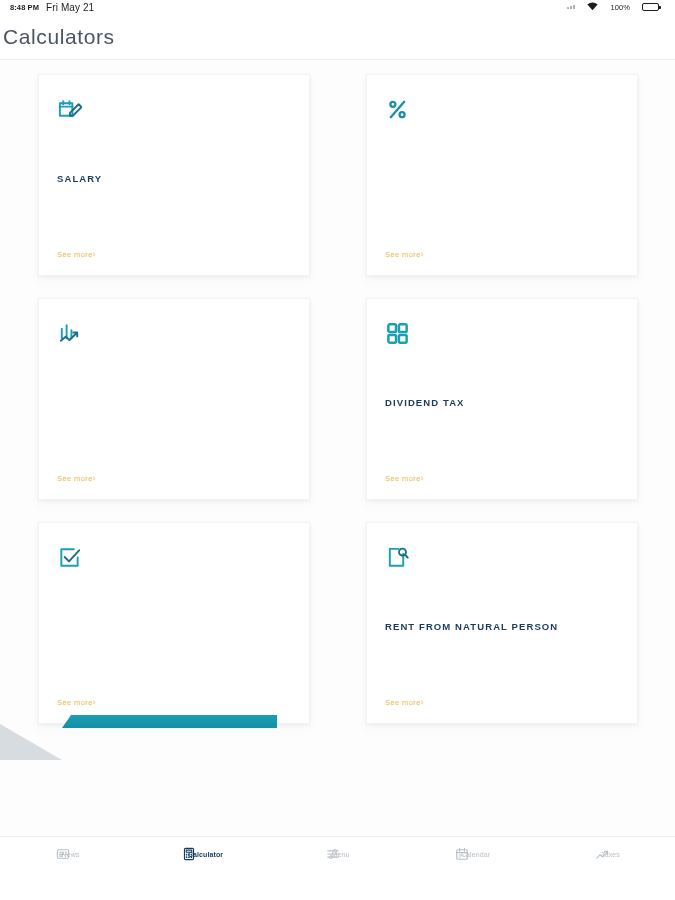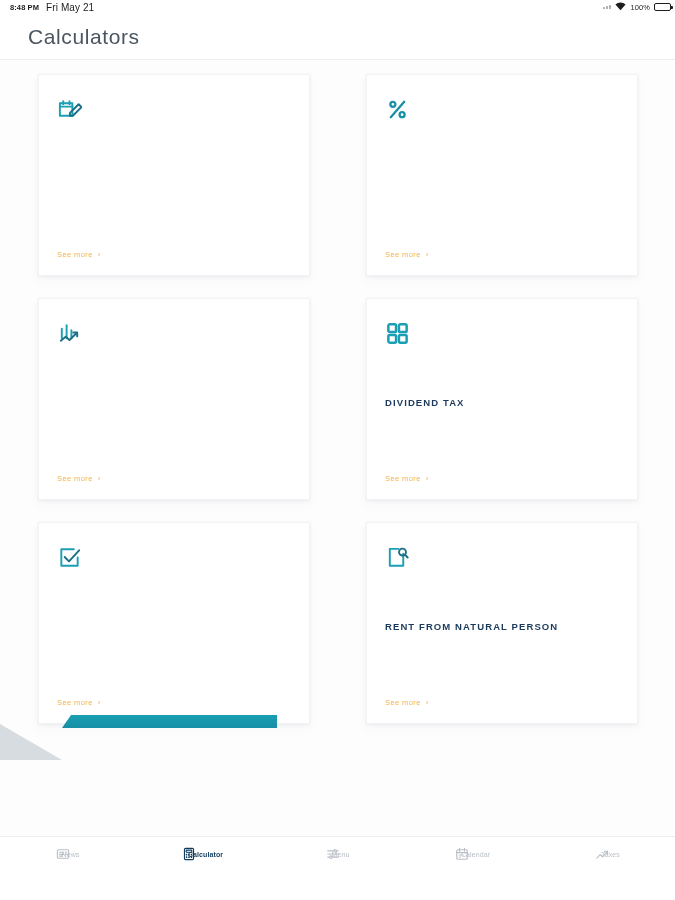--- a/index.html
+++ b/index.html
@@ -21,27 +21,27 @@
     flex-direction: column;
   }
 
   
   .status-bar {
     height: 14px;
     flex: 0 0 14px;
     display: flex;
     align-items: center;
     justify-content: space-between;
-    padding: 0 4px 0 10px;
+    padding: 0 16px 0 10px;
     font-size: 7.5px;
     color: #1d1d1f;
     letter-spacing: 0.1px;
   }
   .status-left { display: flex; align-items: center; gap: 7px; }
-  .status-right { display: flex; align-items: center; gap: 4px; }
+  .status-right { display: flex; align-items: center; gap: 12px; }
   .status-time { font-weight: 600; font-size: 7.5px; }
   .status-date { font-weight: 400; font-size: 10px; }
 
   .signal-dots { display: flex; align-items: flex-end; gap: 1px; opacity: .35; }
   .signal-dots i { display: block; width: 2px; background: #1d1d1f; border-radius: .5px; }
   .signal-dots i:nth-child(1) { height: 2px; }
   .signal-dots i:nth-child(2) { height: 3px; }
   .signal-dots i:nth-child(3) { height: 4px; }
 
   .wifi-icon { display: block; }
@@ -57,21 +57,21 @@
     content: ""; position: absolute; right: -3px; top: 2.2px;
     width: 1.6px; height: 3px; background: #1d1d1f; border-radius: 0 1px 1px 0;
   }
   .battery-fill { height: 100%; width: 100%; background: #1d1d1f; border-radius: 1px; }
 
   
   .header {
     flex: 0 0 46px;
     display: flex;
     align-items: center;
-    padding-left: 28px;
+    padding-left: 3px;
     border-bottom: 1px solid #eceef0;
     background: #fff;
   }
   .header-title {
     font-size: 21px;
     font-weight: 300;
     color: #4a5560;
     letter-spacing: 0.6px;
   }
 
@@ -119,21 +119,20 @@
     font-weight: 700;
     letter-spacing: 1.1px;
     color: #1b3a5c;
     text-transform: uppercase;
   }
 
   .card-more {
     margin-top: auto;
     display: flex;
     align-items: center;
-    gap: 5px;
     font-size: 7.5px;
     color: #f0b44a;
     letter-spacing: 0.4px;
   }
   .card-more .chev { font-size: 8px; color: #f0b44a; line-height: 1; }
 
   
   .deco-gray {
     position: absolute;
     left: 0;
@@ -218,20 +217,21 @@
 
       <div class="card">
         <div class="card-icon">
           <svg width="25" height="25" viewBox="0 0 26 26" fill="none" stroke="#1a9fb4" stroke-width="2" stroke-linecap="round" stroke-linejoin="round">
             <path d="M3 6.5 h13 v13 h-13 z"></path>
             <path d="M3 10 h13"></path>
             <path d="M6.5 4.5 v3 M13 4.5 v3"></path>
             <path d="M22.5 7.5 l-9 9 v3 h3 l9-9 z" stroke="#1b6f86"></path>
           </svg>
         </div>
+        <div class="card-title">SALARY</div>
         <div class="card-more">
           <span>See more</span>
           <span class="chev">›</span>
         </div>
       </div>
 
       <div class="card">
         <div class="card-icon">
           <svg width="25" height="25" viewBox="0 0 26 26" fill="none" stroke="#1a8fa8" stroke-width="2.4" stroke-linecap="round">
             <path d="M20 5 L6 21"></path>

